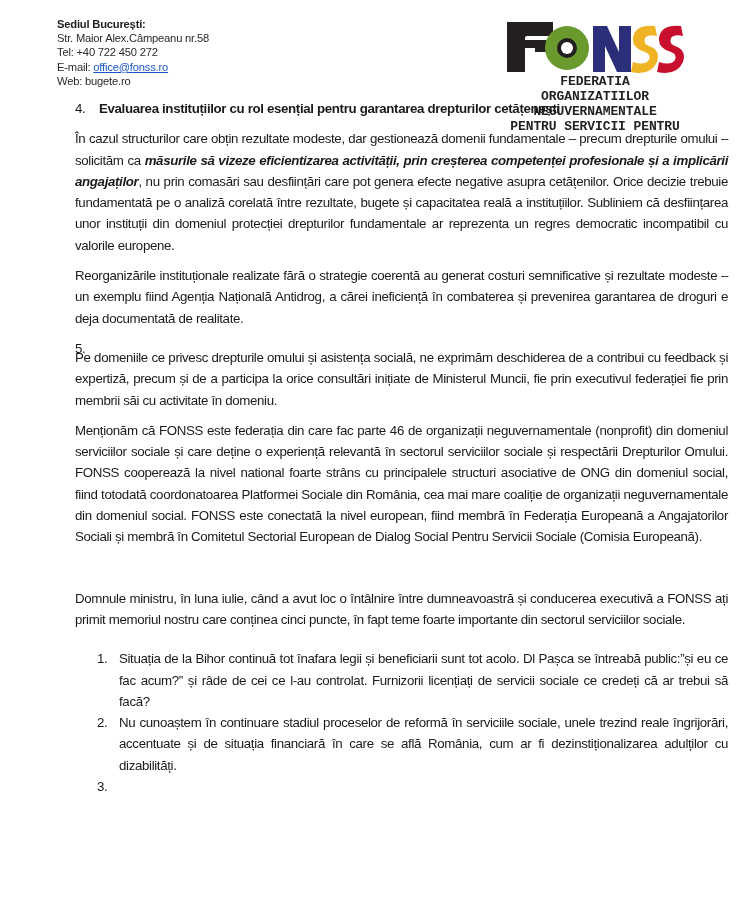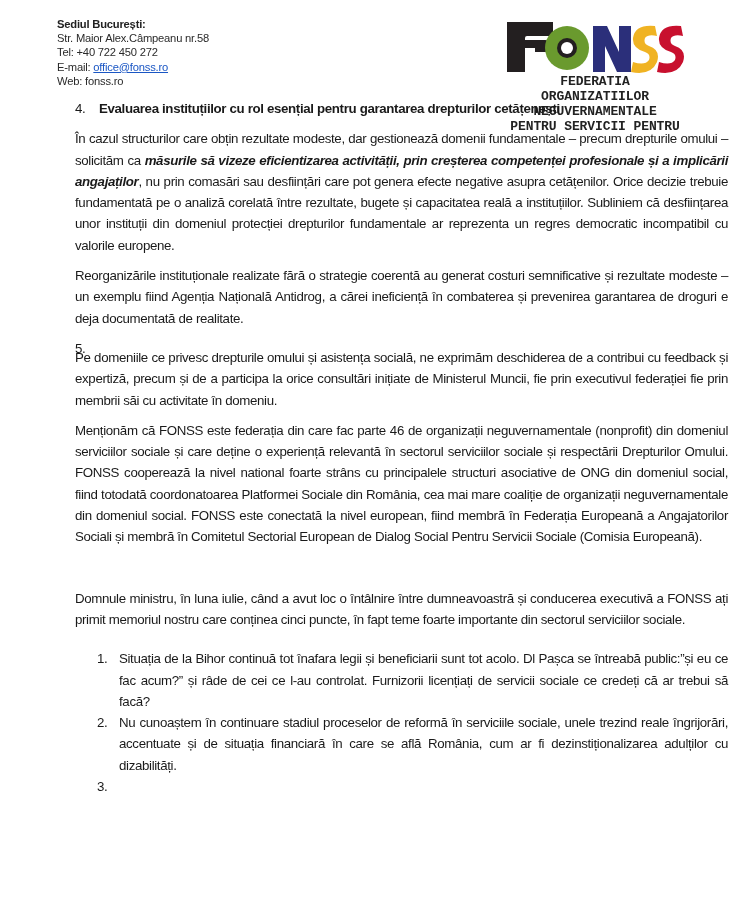--- a/index.html
+++ b/index.html
@@ -32,21 +32,21 @@
 </head>
 <body>
 
 <div class="page">
 
   <div class="contact">
     <div class="office-title">Sediul București:</div>
     <div>Str. Maior Alex.Câmpeanu nr.58</div>
     <div><span>Tel: </span><span>+40 722 450 272</span></div>
     <div><span>E-mail: </span><a>office@fonss.ro</a></div>
-    <div><span>Web: </span><span>fonss.ro</span></div>
+    <div><span>Web: </span><span>bugete.ro</span></div>
   </div>
 
   <div class="logo">
     <svg class="letters" viewBox="0 0 180 56" width="180" height="56">
 
       <path d="M2 4 H48 V18 H22 Q20 18 20 20 V22 H40 Q44 22 44 26 V30 H20 V54 H2 Z" fill="#231f20"></path>
       <path d="M30 24 H58 V34 H30 Z" fill="#231f20"></path>
 
       <circle cx="62" cy="30" r="22" fill="#6a9a2e"></circle>
       <circle cx="62" cy="30" r="10" fill="#231f20"></circle>

